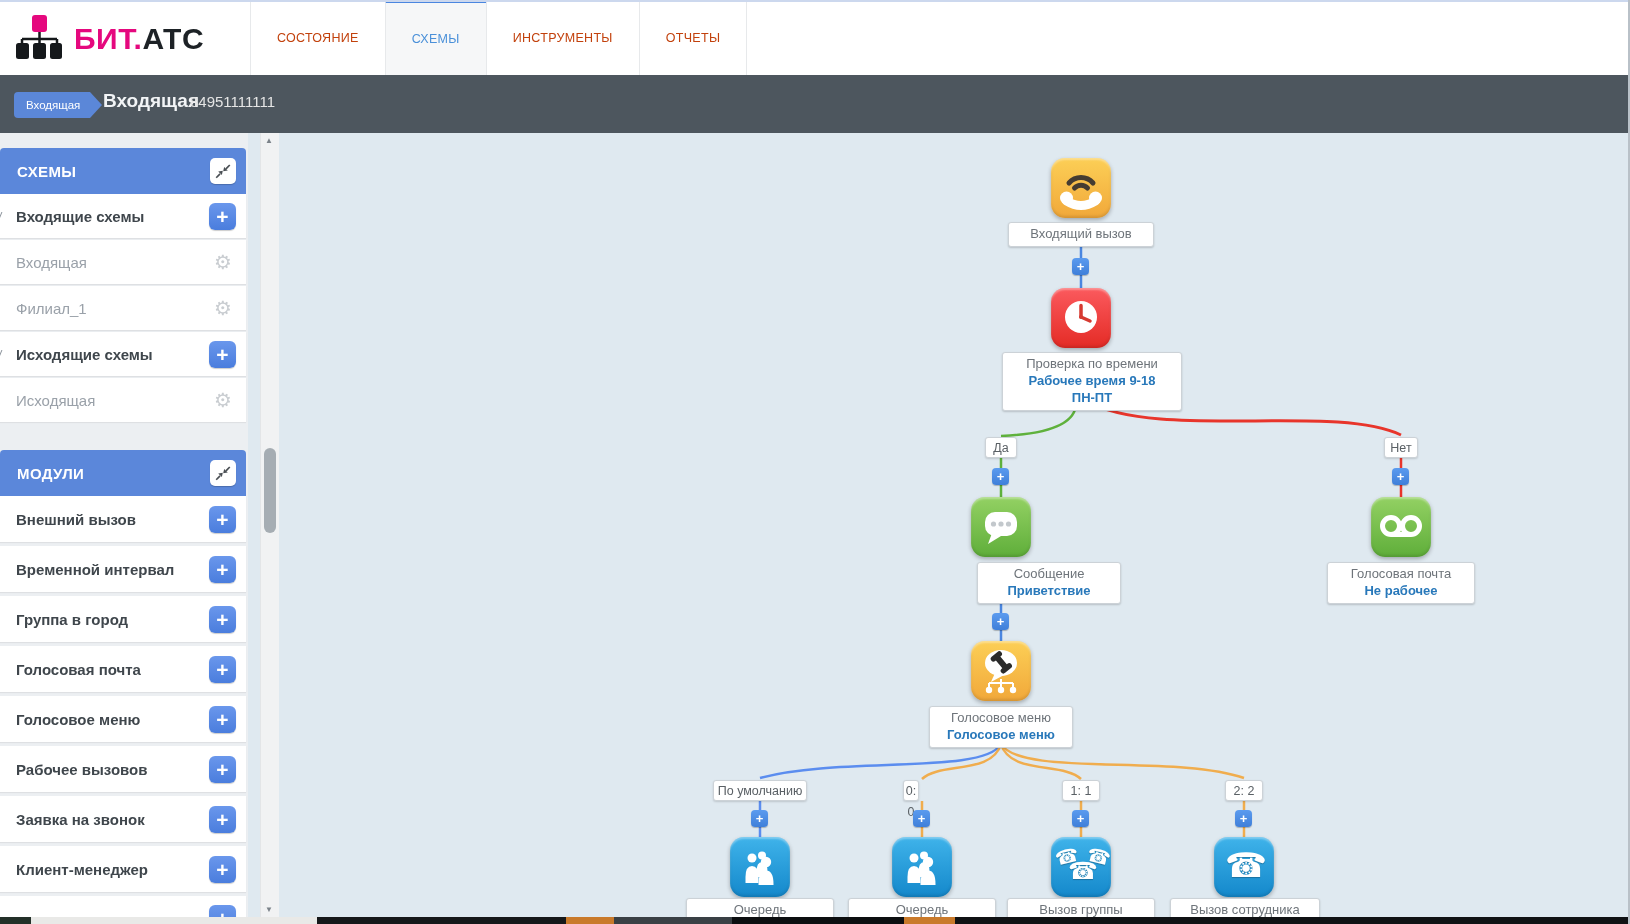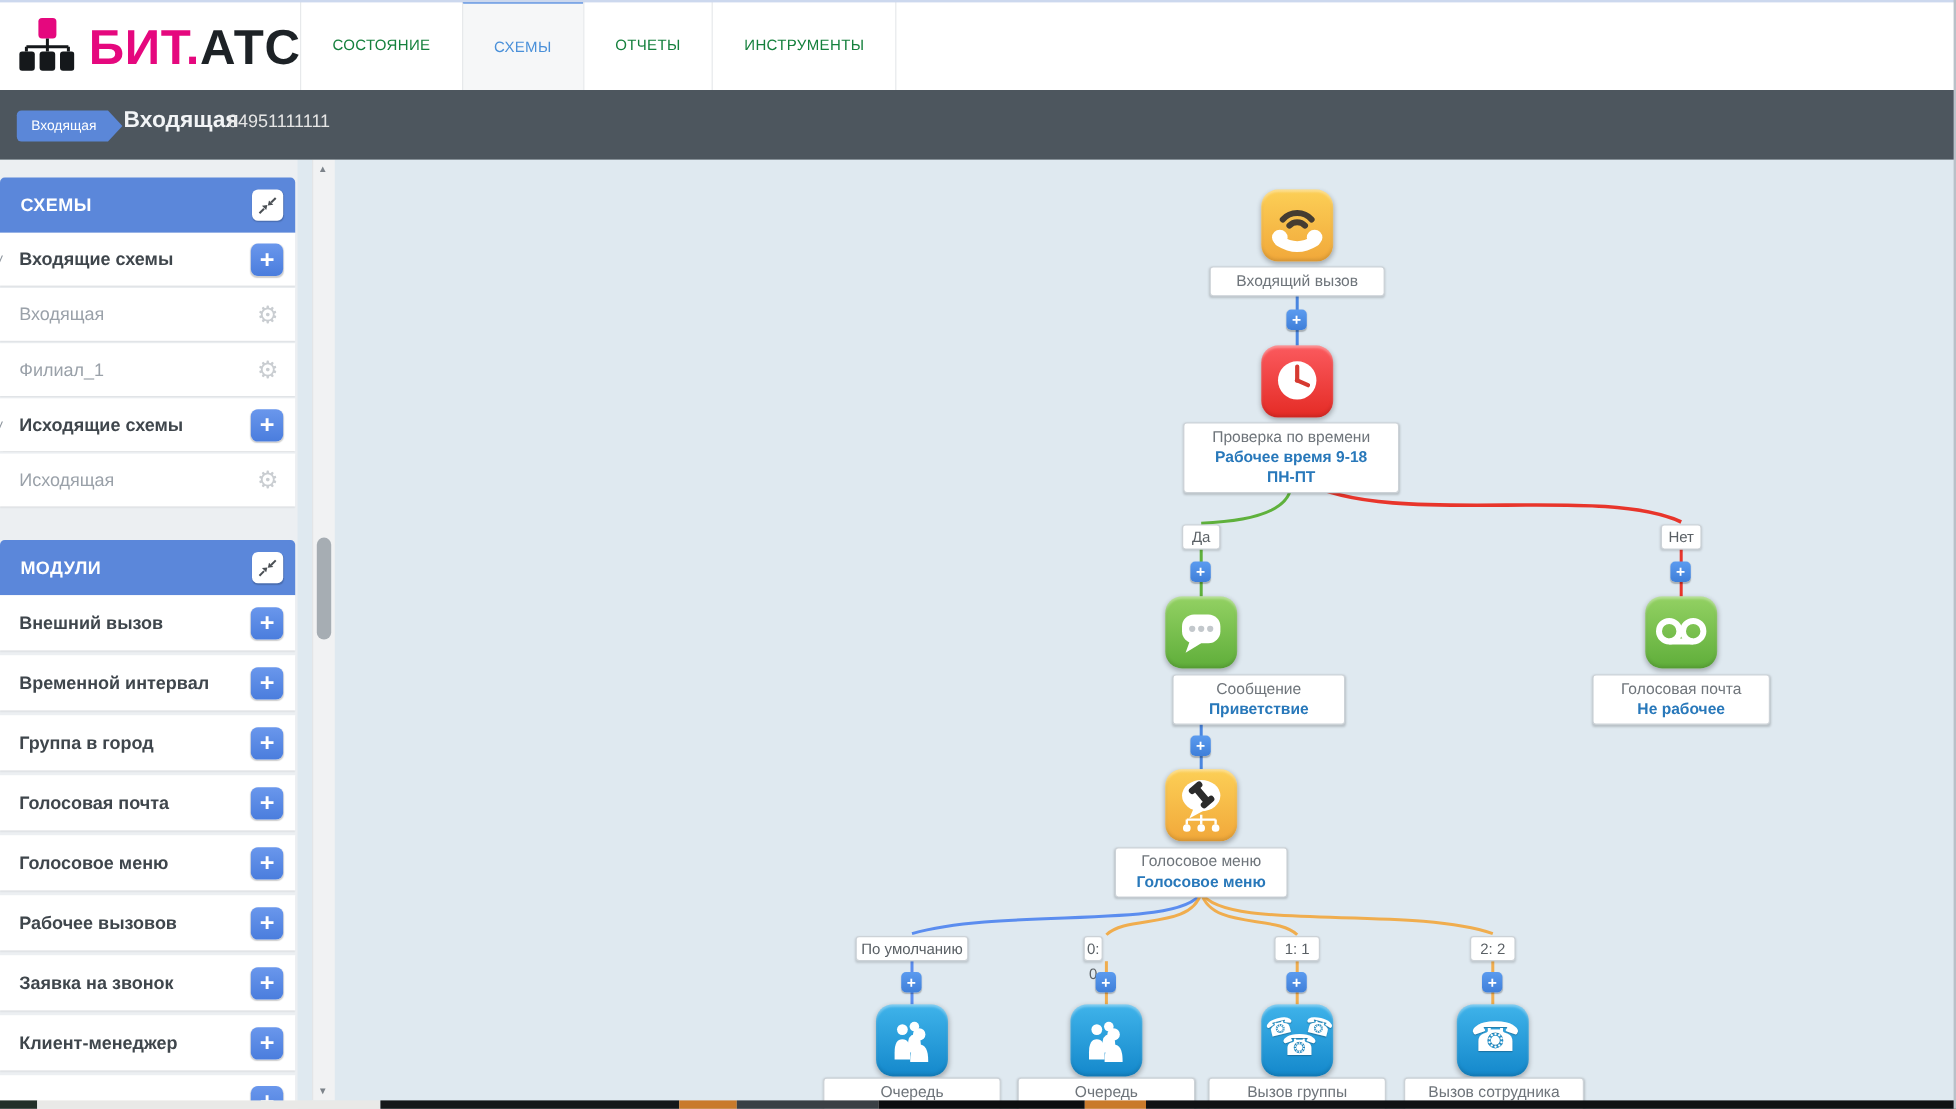--- a/index.html
+++ b/index.html
@@ -8,27 +8,27 @@
     font-family:"Liberation Sans","DejaVu Sans",sans-serif;
     background:#dfe9f0;
   }
   
   .top-strip{position:absolute;top:0;left:0;width:1630px;height:2px;background:#ccd8ee;z-index:60;}
   .right-edge{position:absolute;top:0;right:0;width:2px;height:924px;background:#b9c1c8;z-index:60;}
 
   
   .header{position:absolute;top:0;left:0;width:1630px;height:75px;background:#ffffff;z-index:20;}
   .logo{position:absolute;left:16px;top:13px;display:flex;align-items:center;}
-  .logo-text{margin-left:12px;font-size:41px;font-weight:bold;letter-spacing:.5px;}
+  .logo-text{margin-left:12px;font-size:30px;font-weight:bold;letter-spacing:.5px;}
   .logo-text .pink{color:#e5087e;}
   .logo-text .dark{color:#1d2226;}
   .tabs{position:absolute;left:250px;top:0;height:75px;display:flex;}
   .tab{
     height:75px;display:flex;align-items:center;padding:0 26px;
-    border-left:1px solid #e7e9eb;font-size:12.5px;color:#15803d;
+    border-left:1px solid #e7e9eb;font-size:12.5px;color:#c2410c;
     letter-spacing:.3px;cursor:pointer;box-sizing:border-box;
   }
   .tab:last-child{border-right:1px solid #e7e9eb;}
   .tab.active{
     background:#f6f7f8;color:#4a90d9;border-top:3px solid #4a86e0;
   }
 
   
   .crumb-bar{position:absolute;top:75px;left:0;width:1630px;height:58px;background:#4d565e;z-index:20;}
   .crumb-badge{
@@ -130,22 +130,22 @@
         <rect x="34" y="30" width="12" height="16" rx="2.5" fill="#15181b"></rect>
       </svg>
     </span>
     <span class="logo-text">
       <span class="pink">БИТ.</span><span class="dark">АТС</span>
     </span>
   </div>
   <div class="tabs">
     <div class="tab">СОСТОЯНИЕ</div>
     <div class="tab active">СХЕМЫ</div>
+    <div class="tab">ИНСТРУМЕНТЫ</div>
     <div class="tab">ОТЧЕТЫ</div>
-    <div class="tab">ИНСТРУМЕНТЫ</div>
   </div>
 </div>
 
 <div class="crumb-bar">
   <div class="crumb-badge">Входящая</div>
   <div class="crumb-title">Входящая</div>
   <div class="crumb-number">84951111111</div>
 </div>
 
 <div class="sidebar">
@@ -290,21 +290,21 @@
   </div>
   <div class="mini-plus" style="left:794px;top:125px;">+</div>
 
   <div class="tile tile-red" style="left:773px;top:155px;">
     <svg width="60" height="60" viewBox="0 0 60 60">
       <circle cx="30" cy="29" r="16" fill="#fff"></circle>
       <path d="M30,29 L30,17.5 M30,29 L39,33" stroke="#d63a31" stroke-width="3.5" stroke-linecap="round" fill="none"></path>
       <circle cx="30" cy="29" r="2" fill="#d63a31"></circle>
     </svg>
   </div>
-  <div class="node-label" style="left:708px;top:219px;width:180px;">
+  <div class="node-label" style="left:724px;top:219px;width:180px;">
     <span>Проверка по времени</span><br>
     <span class="sub">Рабочее время 9-18</span><br>
     <span class="sub">ПН-ПТ</span>
   </div>
 
   <div class="tag" style="left:707px;top:304px;width:32px;">Да</div>
   <div class="tag" style="left:1106px;top:304px;width:34px;">Нет</div>
   <div class="mini-plus" style="left:714px;top:335px;">+</div>
   <div class="mini-plus" style="left:1114px;top:335px;">+</div>
 

